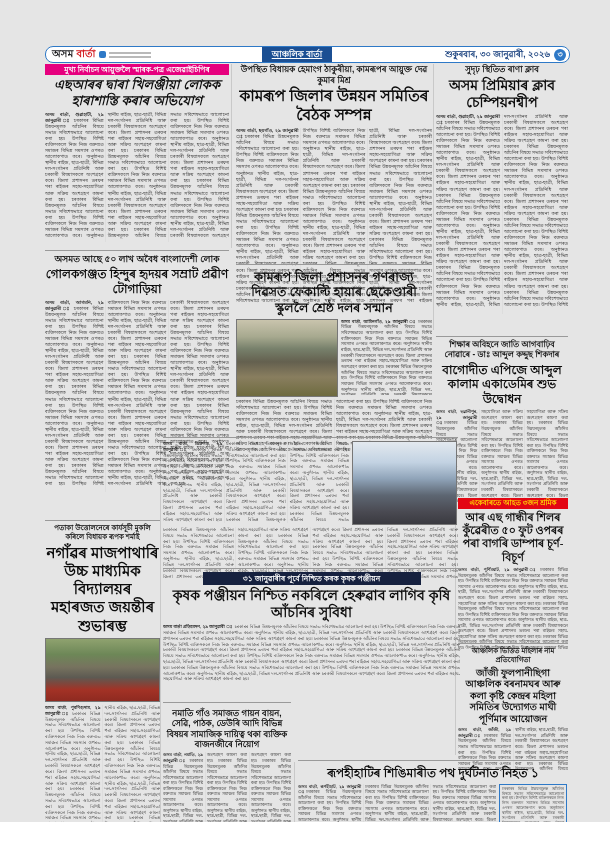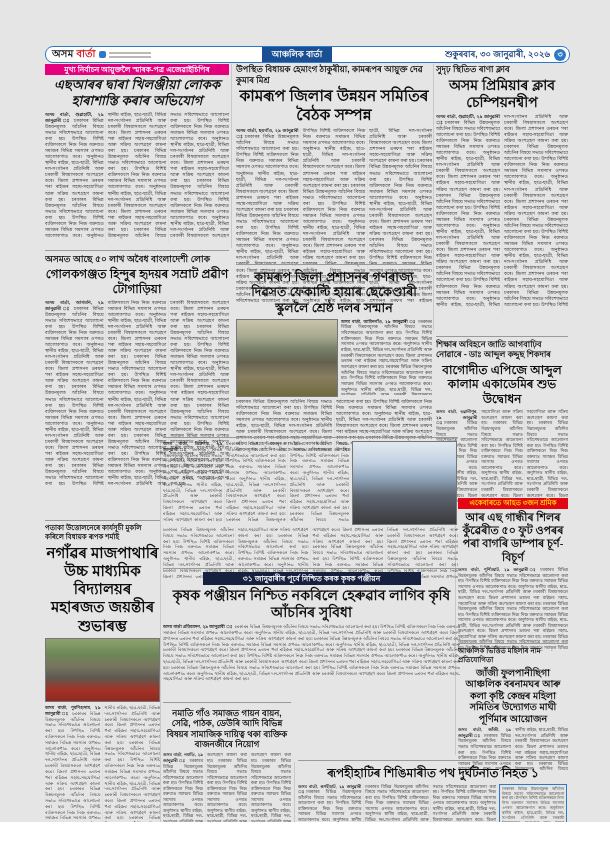--- a/index.html
+++ b/index.html
@@ -10,26 +10,26 @@
   #topbar{left:45px;top:46px;width:523px;height:15px;border:1px solid #2e79c7;border-radius:8px;
           display:flex;align-items:center;background:#fff;}
   .logo{display:flex;align-items:center;gap:3px;padding:0 6px;white-space:nowrap;}
   .logo b{font-size:10px;font-weight:700;letter-spacing:.2px;}
   .logo .p1{color:#17171a;} .logo .p2{color:#d3161c;}
   .logo-mark{width:7px;height:7px;background:#2e79c7;border-radius:2px;}
   .contact-lines{display:flex;flex-direction:column;gap:2px;}
   .contact-lines i{display:block;width:42px;height:2px;background:#b9b9b9;}
   .spacer{flex:1;}
   .section-box{background:#1b4f93;color:#fff;font-size:8.5px;font-weight:700;
-               padding:2px 10px;height:15px;line-height:11px;display:flex;align-items:center;}
+               padding:2px 10px;height:15px;line-height:11px;display:flex;align-items:center;text-decoration:underline;}
   .dateline-top{color:#173f7d;font-size:8.5px;font-weight:700;padding:0 4px 0 8px;white-space:nowrap;}
   .pgnum{width:12px;height:12px;border-radius:50%;background:#2e79c7;color:#fff;font-size:8px;
          font-weight:700;display:flex;align-items:center;justify-content:center;margin-right:3px;}
   
-  .kicker{font-weight:700;line-height:1.25;}
+  .kicker{font-weight:700;text-align:center;line-height:1.25;}
   .kicker-pink{background:#e6007e;color:#fff;font-size:7.5px;font-weight:700;text-align:center;
                padding:1px 2px;line-height:1.2;}
   .kicker-red{background:#e30613;color:#ffdd00;font-size:7.2px;font-weight:700;text-align:center;
               padding:1px 2px;line-height:1.2;}
   .revbar{background:#16213f;color:#fff;font-size:7.5px;font-weight:700;text-align:center;
           padding:2px 4px;margin:0 auto 2px auto;width:210px;line-height:1.2;}
   .hl{font-weight:700;text-align:center;line-height:1.22;margin:2px 0 3px 0;color:#0c0c0c;}
   .body{font-size:4.6px;line-height:1.32;text-align:justify;overflow:hidden;color:#222;}
   .dl{font-weight:700;padding-right:2px;}
   .cols2{column-count:2;column-gap:4px;column-rule:.5px solid #ddd;}

